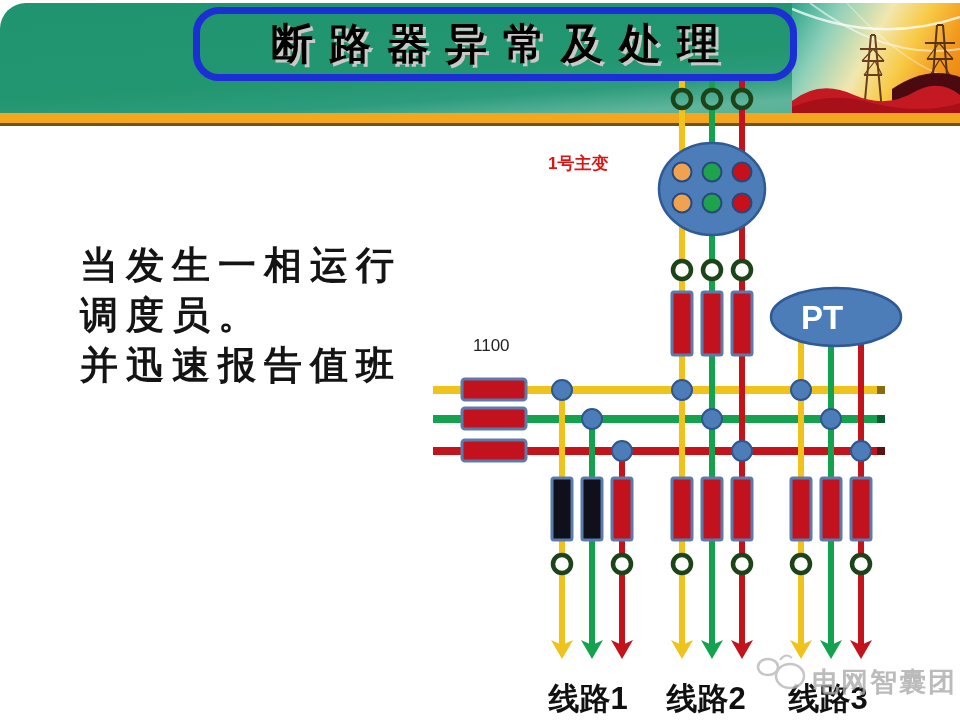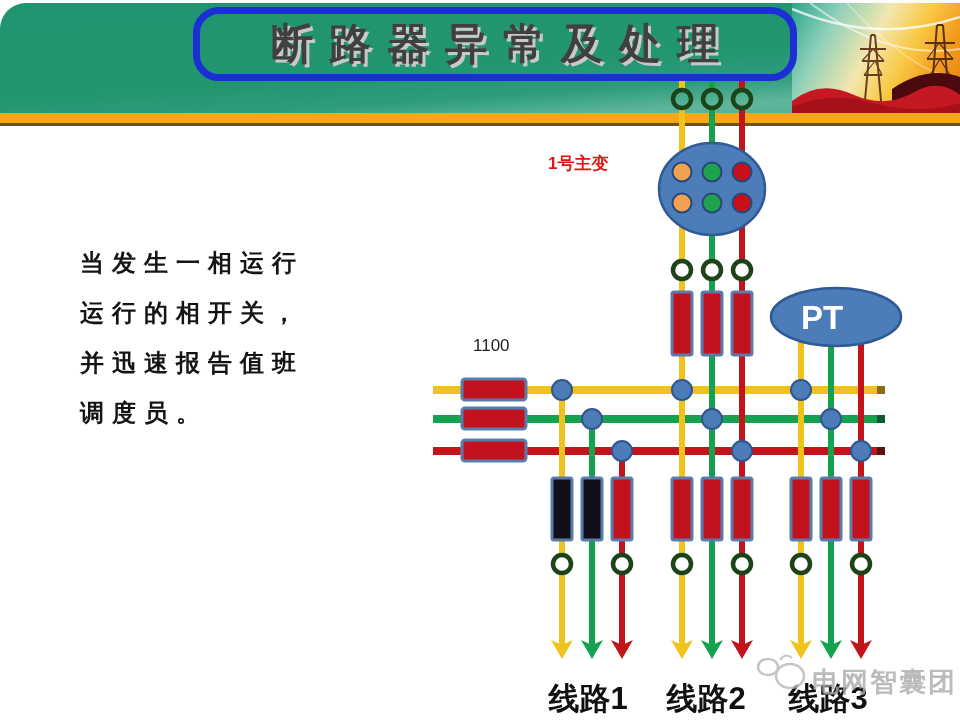--- a/index.html
+++ b/index.html
@@ -12,26 +12,26 @@
           border-radius:26px 0 0 0;}
   .header-art{position:absolute;right:0;top:3px;width:168px;height:110px;
           background:linear-gradient(118deg,#2aa58a 0%,#8fd0ba 22%,#f2e7ae 45%,#f8c944 63%,#f29a1d 80%,#e87d10 100%);}
   .gold-bar{position:absolute;left:0;top:113px;width:960px;height:10px;background:#f4a71d;}
   .gold-bar-shadow{position:absolute;left:0;top:123px;width:960px;height:3px;background:#6a5514;}
 
   .title-box{position:absolute;left:193px;top:7px;width:604px;height:74px;box-sizing:border-box;
              border:7px solid #1c2fd4;border-radius:26px;z-index:5;
              display:flex;align-items:center;justify-content:center;}
   .title-text{font-family:Liberation Serif, serif;font-weight:bold;font-size:42px;
-              color:#404040;letter-spacing:16px;text-indent:16px;white-space:nowrap;
+              color:#000000;letter-spacing:16px;text-indent:16px;white-space:nowrap;
               text-shadow:3px 3px 0 #c9c9c9;}
 
   
   .body-text{position:absolute;left:80px;top:240px;z-index:2;color:#141414;
-             font-family:Liberation Mono, monospace;font-weight:bold;font-size:24px;
+             font-family:Liberation Sans, sans-serif;font-weight:bold;font-size:38px;
              line-height:50px;letter-spacing:8px;white-space:nowrap;}
 
   
   .diagram{position:absolute;left:0;top:0;width:960px;height:720px;z-index:3;}
   text{font-family:"Liberation Sans",sans-serif;}
 </style>
 </head>
 <body>
 
 <div class="slide">
@@ -203,18 +203,17 @@
       <text x="812" y="691" font-size="27" font-weight="bold" fill="#ababab" letter-spacing="2">电网智囊团</text>
     </g>
   </svg>
 
   <div class="title-box">
     <div class="title-text">断路器异常及处理</div>
   </div>
 
   <div class="body-text">
     <div>当发生一相运行</div>
-    <div>运行的相开关，</div>
+    <div>调度员。</div>
     <div>并迅速报告值班</div>
-    <div>调度员。</div>
   </div>
 
 </div>
 
 </body></html>

